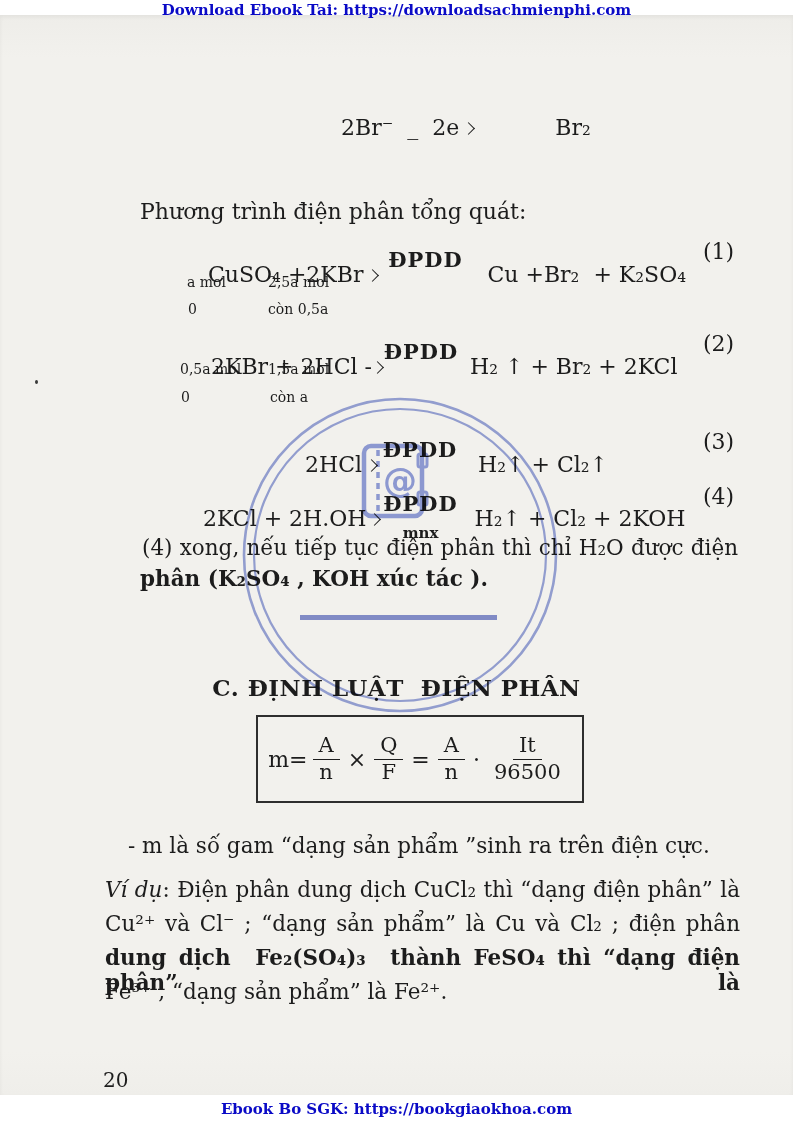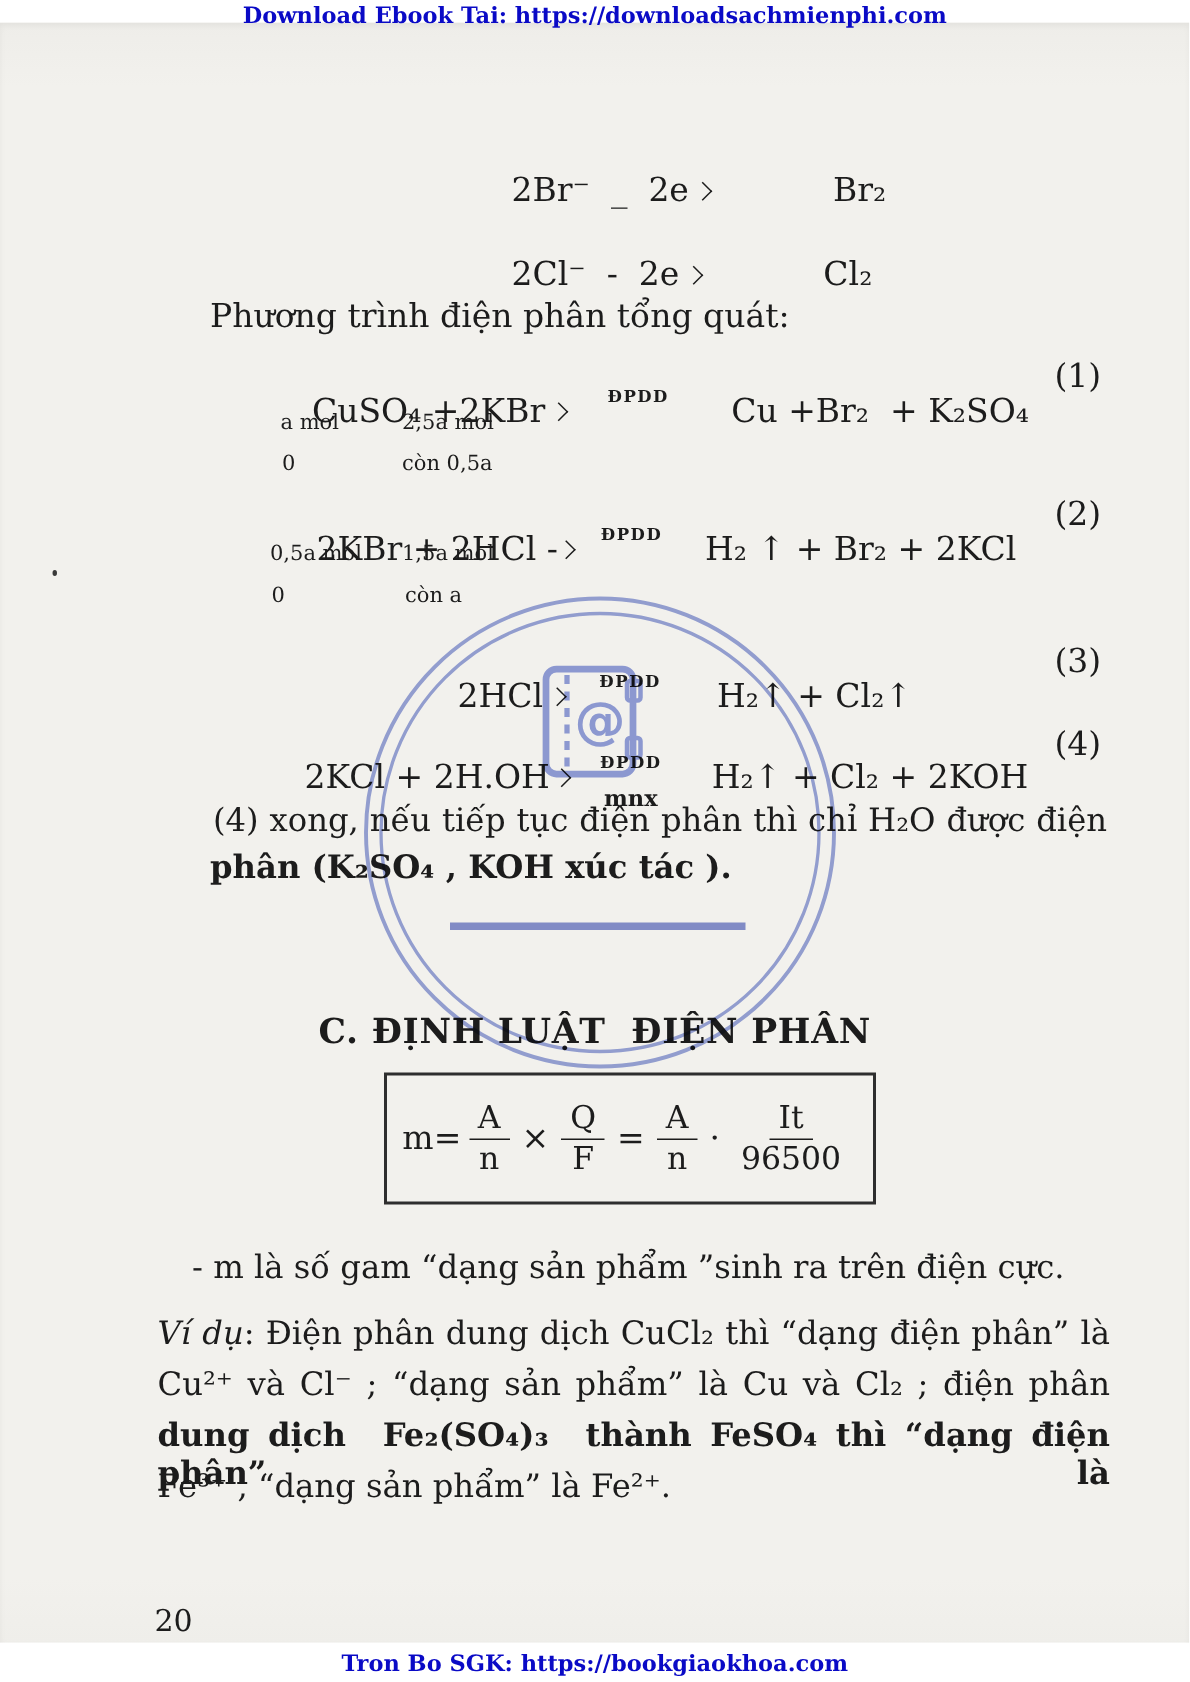--- a/index.html
+++ b/index.html
@@ -12,21 +12,21 @@
   .eqline{font-size:22px;white-space:pre;}
   .small-lab{font-size:14px;white-space:pre;}
   .pre{white-space:pre-wrap;font-weight:bold;}
   .blue-link{color:#0a0ac6;font-weight:bold;font-size:15px;text-align:center;width:100%;}
   
   .arr{display:inline-block;position:relative;vertical-align:6px;margin:0 12px;height:2px;}
   .arr .line{position:relative;height:2px;border-bottom:1.7px solid #1c1c1c;}
   .arr .line::after{content:"";position:absolute;right:-2px;top:-3.0px;width:8px;height:8px;
        border-top:1.7px solid #1c1c1c;border-right:1.7px solid #1c1c1c;transform:rotate(45deg);}
   .arr .top{position:absolute;left:0;right:0;bottom:4px;text-align:center;
-       font-size:11px;font-weight:bold;letter-spacing:1px;}
+       font-size:21px;font-weight:bold;letter-spacing:1px;}
   .arr .bot{position:absolute;left:0;right:0;top:6px;text-align:center;
        font-size:15px;font-weight:bold;}
   .eqnum{font-size:22px;}
   
   #wm{position:absolute;inset:0;mix-blend-mode:multiply;pointer-events:none;z-index:5;}
   .wm-url{font-family:"DejaVu Sans",sans-serif;font-size:26px;color:#a2b3e2;letter-spacing:1px;}
   .wm-tag{font-family:"DejaVu Sans",sans-serif;font-size:17px;color:#8fa6dd;letter-spacing:0px;}
   .wm-line{background:#8893d4;}
   
   .heading{width:100%;text-align:center;font-size:23px;font-weight:bold;letter-spacing:0.5px;}
@@ -46,23 +46,20 @@
 
 <div id="page">
   <div id="paper"></div>
 
   <div class="abs blue-link" style="top:1px;left:0;">Download Ebook Tai: https://downloadsachmienphi.com</div>
 
   <div class="abs eqline" style="left:313px;top:90px;">
     <span>2Br⁻  _  2e</span><span class="arr" style="width:72px;"><span class="line"></span></span><span>Br₂</span>
   </div>
 
-  <div class="abs eqline" style="left:313px;top:146px;">
-    <span>2Cl⁻  -  2e</span><span class="arr" style="width:72px;"><span class="line"></span></span><span>Cl₂</span>
-  </div>
 
   <div class="abs eqline" style="left:140px;top:199px;">Phương trình điện phân tổng quát:</div>
 
   <div class="abs eqline" style="left:180px;top:237px;">
     <span>CuSO₄ +2KBr</span><span class="arr" style="width:100px;"><span class="top">ĐPDD</span><span class="line"></span></span><span>Cu +Br₂  + K₂SO₄</span>
   </div>
   <div class="abs eqnum" style="left:703px;top:239px;">(1)</div>
   <div class="abs small-lab" style="left:187px;top:274px;">a mol</div>
   <div class="abs small-lab" style="left:268px;top:274px;">2,5a mol</div>
   <div class="abs small-lab" style="left:188px;top:301px;">0</div>
@@ -124,21 +121,21 @@
 
   <div class="abs body-just" style="left:105px;top:877px;width:635px;">
     <i>Ví dụ</i><span>: Điện phân dung dịch CuCl₂ thì “dạng điện phân” là</span>
   </div>
   <div class="abs body-just pre" style="left:105px;top:945px;width:635px;">dung dịch  Fe₂(SO₄)₃  thành FeSO₄ thì “dạng điện phân” là</div>
   <div class="abs body-just" style="left:105px;top:911px;width:635px;">Cu²⁺ và Cl⁻ ; “dạng sản phẩm” là Cu và Cl₂ ; điện phân</div>
   <div class="abs body-txt" style="left:105px;top:979px;">Fe³⁺ , “dạng sản phẩm” là Fe²⁺.</div>
 
   <div class="abs" style="left:103px;top:1068px;font-size:20px;">20</div>
 
-  <div class="abs blue-link" style="top:1100px;left:0;">Tron Bo SGK: https://bookgiaokhoa.com</div>
+  <div class="abs blue-link" style="top:1100px;left:0;">Ebook Bo SGK: https://bookgiaokhoa.com</div>
 
   <div id="wm">
     <svg class="abs" style="left:235px;top:390px;" width="330" height="330" viewBox="0 0 330 330">
       <circle cx="165" cy="165" r="156" fill="none" stroke="#9aa6de" stroke-width="2.6"></circle>
       <circle cx="165" cy="165" r="146" fill="none" stroke="#9aa6de" stroke-width="2.2"></circle>
     </svg>
     <svg class="abs" style="left:358px;top:440px;" width="76" height="84" viewBox="0 0 76 84">
       <rect x="6" y="6" width="58" height="70" rx="7" fill="none" stroke="#94a1e0" stroke-width="4.5"></rect>
       <rect x="60" y="14" width="9" height="13" rx="2" fill="none" stroke="#94a1e0" stroke-width="3"></rect>
       <rect x="60" y="52" width="9" height="13" rx="2" fill="none" stroke="#94a1e0" stroke-width="3"></rect>

